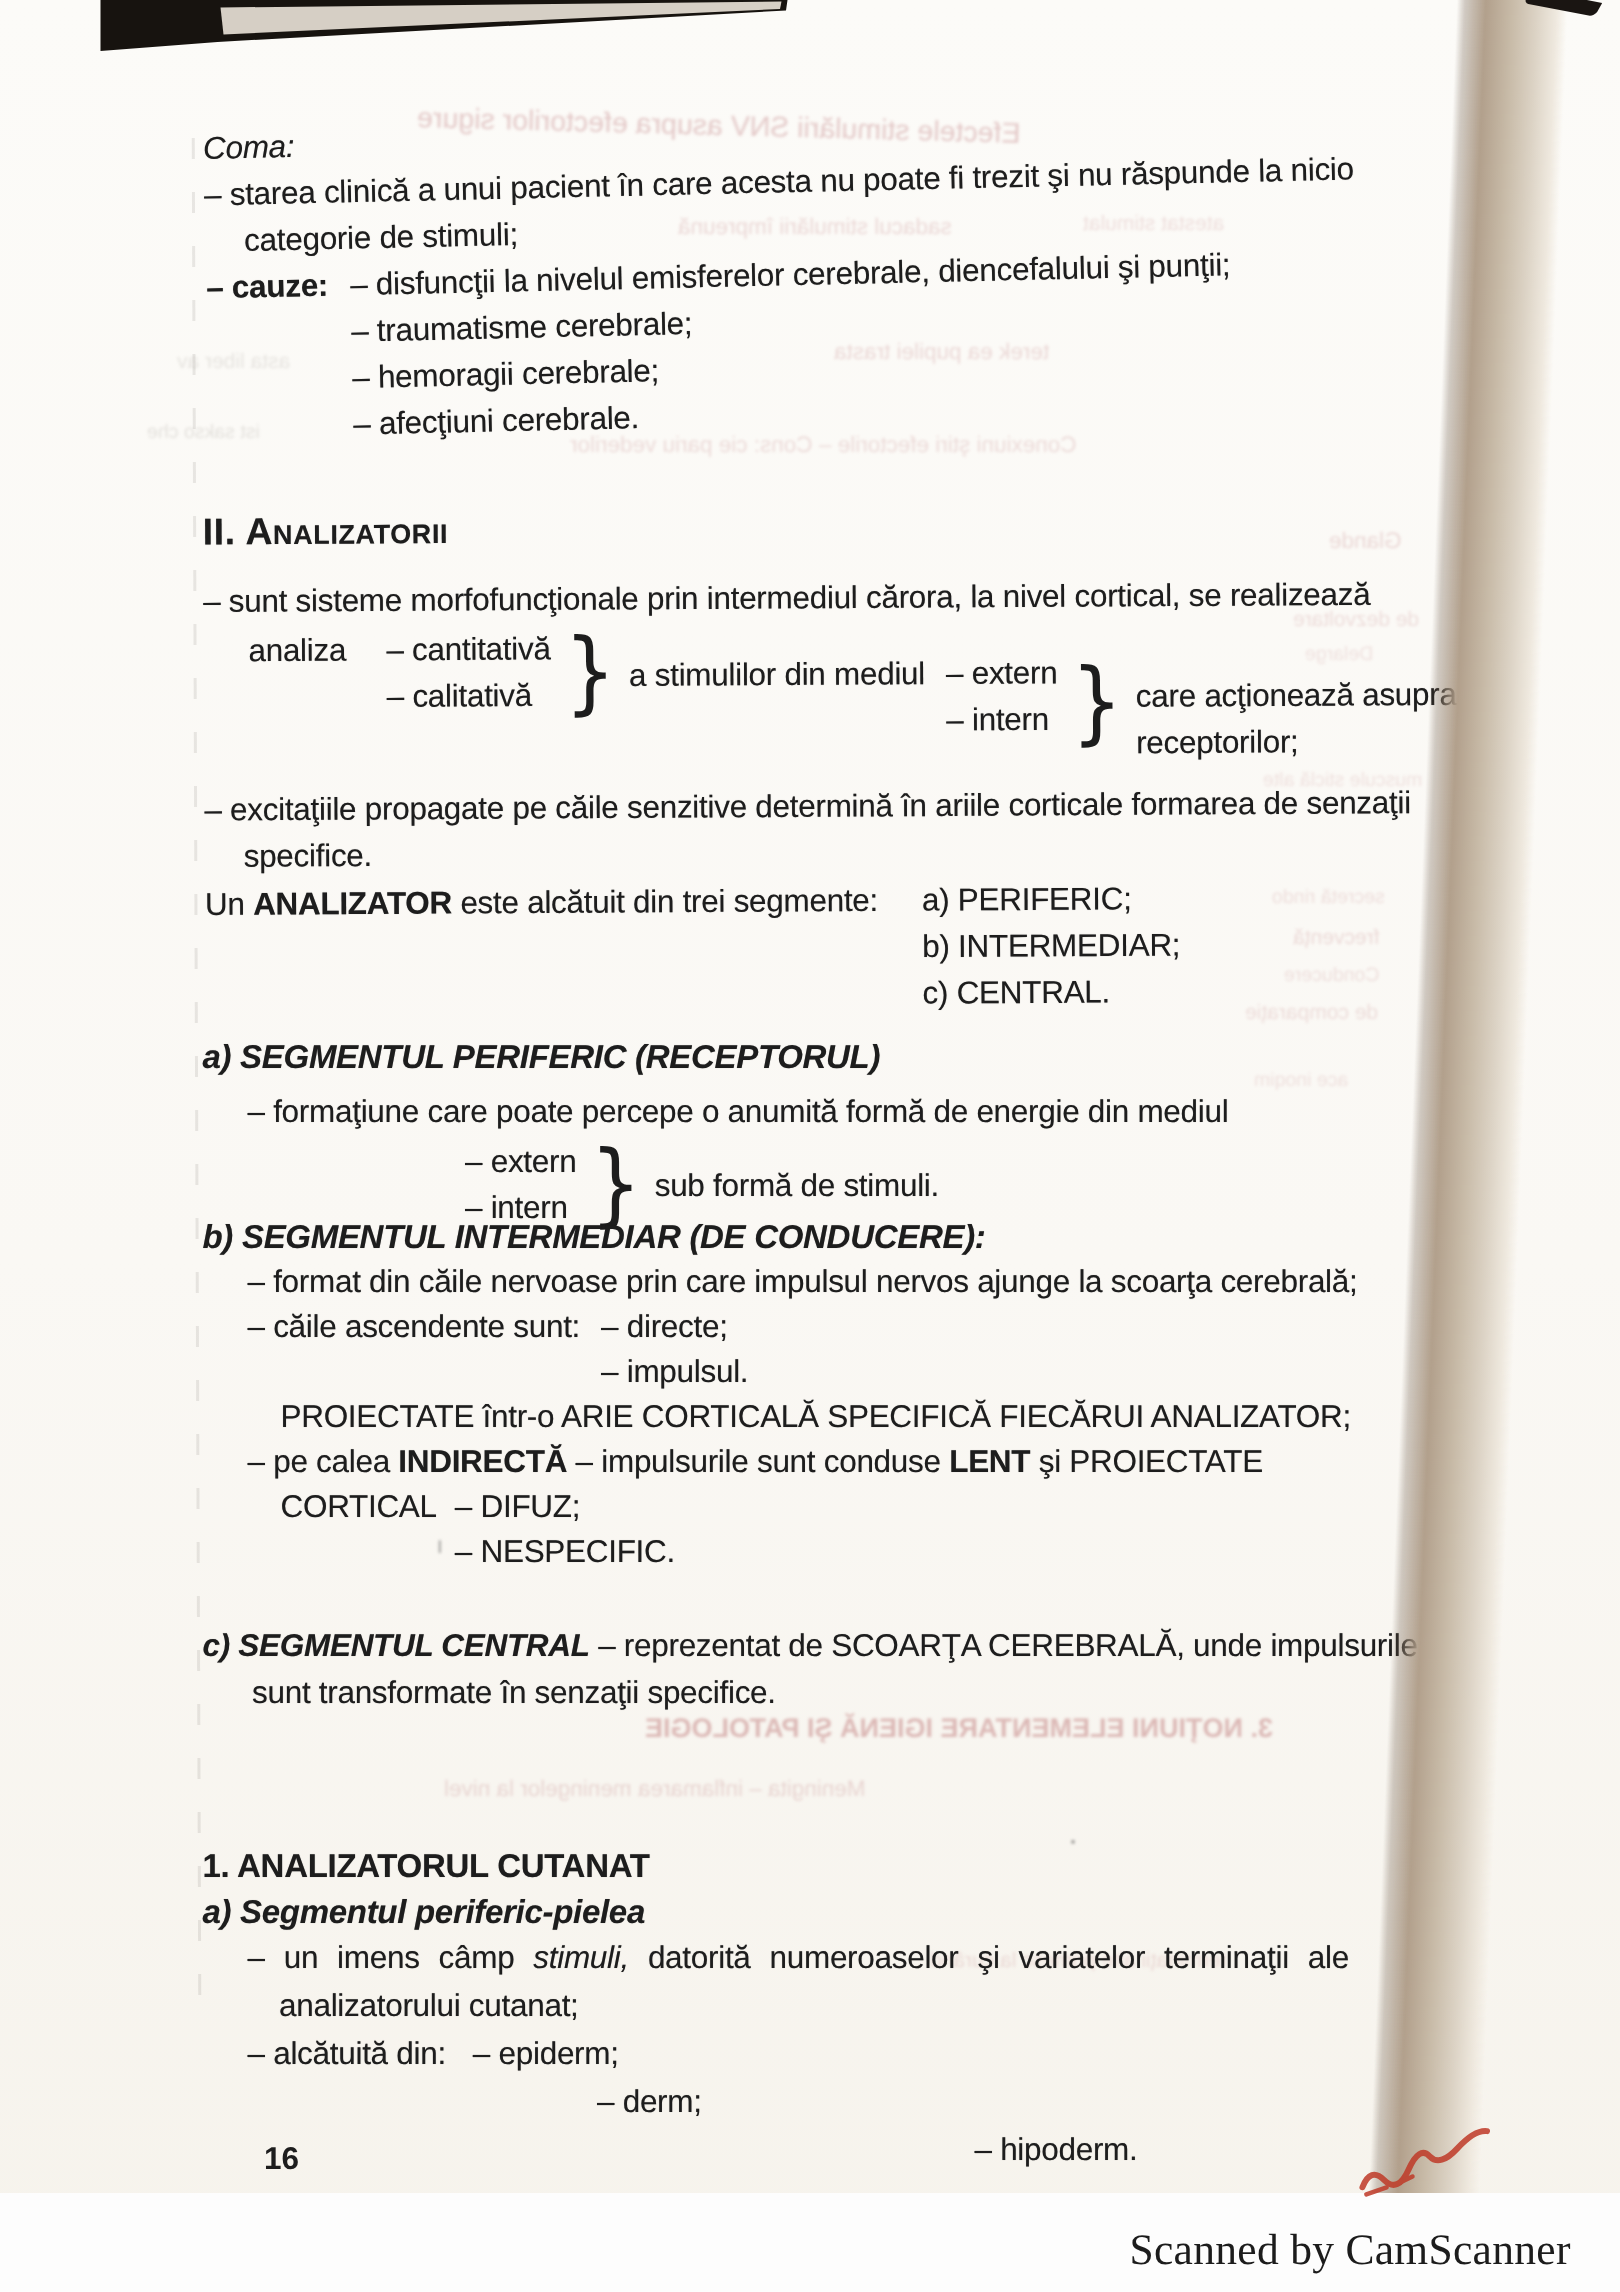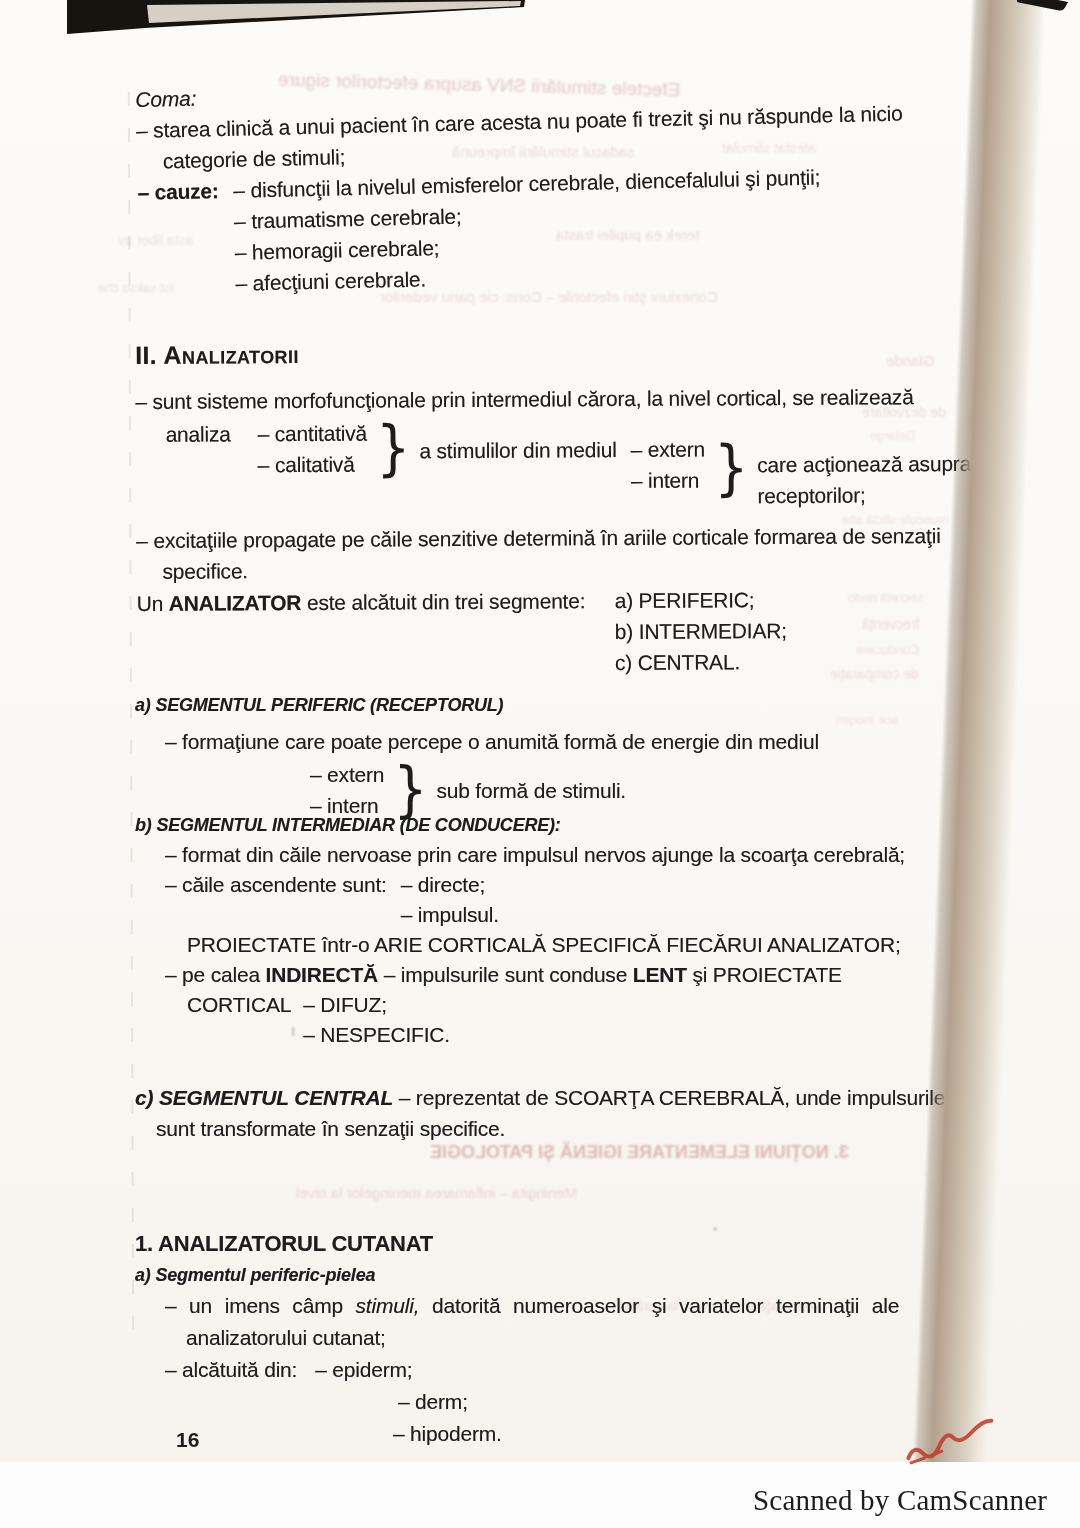--- a/index.html
+++ b/index.html
@@ -42,30 +42,30 @@
 
   
   .blk{position:absolute;width:880px;font-size:21px;line-height:31px;letter-spacing:-.2px;z-index:4;
        text-shadow:0 0 .5px rgba(20,20,20,.45);}
   .b{font-weight:700}.i{font-style:italic}
   .hang{padding-left:26px;text-indent:-26px;}
   .row{display:flex;align-items:flex-start;}
   .col{display:flex;flex-direction:column;}
   .brace{font-family:"DejaVu Sans",sans-serif;font-weight:400;line-height:1;
          transform:scaleY(1.12);margin:0 9px;text-shadow:none;}
-  .h-bi{font-weight:700;font-style:italic;font-size:18px;line-height:30px;}
+  .h-bi{font-weight:700;font-style:italic;font-size:22px;line-height:30px;}
   .h-b{font-weight:700;font-size:22px;line-height:32px;}
   .sc-head{font-weight:700;font-size:25px;line-height:34px;font-variant:small-caps;letter-spacing:.4px;}
   .coma-blk{left:135px;top:84px;transform:rotate(-1.3deg);transform-origin:left top;}
   .s2-blk{left:135px;top:338px;transform:rotate(-.35deg);transform-origin:left top;}
   .sa-blk{left:135px;top:690px;}
   .sb-blk{left:135px;top:810px;line-height:30px;}
   .sc-blk{left:135px;top:1082px;}
   .s1-blk{left:135px;top:1180px;line-height:32px;margin-top:48px;}
-  .ml30{margin-left:30px;}.ml52{margin-left:52px;}.ml33{margin-left:21px;}.ml51{margin-left:51px;}
+  .ml30{margin-left:30px;}.ml52{margin-left:52px;}.ml33{margin-left:33px;}.ml51{margin-left:51px;}
   .wide{word-spacing:7px;}
 </style>
 </head>
 <body>
 
 <div class="screen">
 
   <div class="bleed-layer" id="bleed-layer">
       <span class="artifact" style="left: 278px; top: 74px; font-size: 19px; opacity: 0.45; transform: scaleX(-1) rotate(-1.5deg);">Efectele stimulării SNV asupra efectorilor sigure</span>
       <span class="artifact" style="left: 452px; top: 143px; font-size: 15px; opacity: 0.3; transform: scaleX(-1) rotate(0deg);">sadacul stimulării împreună</span>
@@ -186,21 +186,21 @@
   <div class="blk s1-blk">
     <div class="h-b">1. ANALIZATORUL CUTANAT</div>
     <div class="h-bi">a) Segmentul periferic-pielea</div>
     <div class="ml30 wide"><span>– un imens câmp </span><span class="i">stimuli,</span><span> datorită numeroaselor şi variatelor terminaţii ale</span></div>
     <div class="ml51">analizatorului cutanat;</div>
     <div class="row ml30">
       <div style="flex:none;margin-right:18px;">– alcătuită din:</div>
       <div>– epiderm;</div>
     </div>
     <div style="margin-left:263px;">– derm;</div>
-    <div style="margin-left:258px;">– hipoderm.</div>
+    <div style="margin-left:258px;text-align:center;">– hipoderm.</div>
   </div>
 
   <div class="page-number">16</div>
 
   <div class="right-band"></div>
   <div class="top-nick"></div>
 
   <div class="top-edge">
     <svg width="480" height="40" viewBox="0 0 480 40">
       <polygon points="12,0 470,0 469,7 90,28 12,34" fill="#17130f"></polygon>

